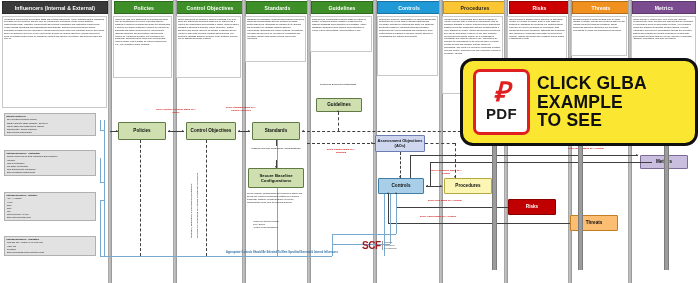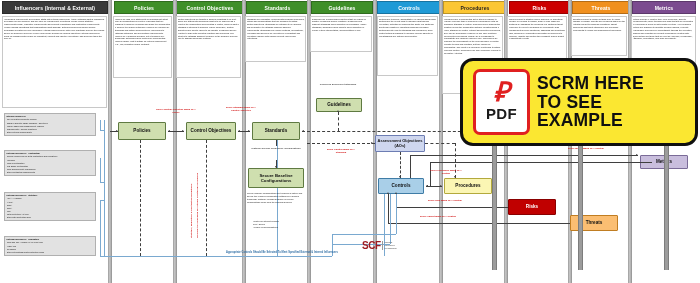--- a/index.html
+++ b/index.html
@@ -365,19 +365,19 @@
   <div class="post" style="left:492px;top:140px;height:130px;"></div>
   <div class="post" style="left:578px;top:140px;height:130px;"></div>
   <div class="post" style="left:664px;top:140px;height:130px;"></div>
 
   <div class="billboard">
     <div class="pdf-ico">
       <span class="pdf-swirl">₽</span>
       <span class="pdf-word">PDF</span>
     </div>
     <div class="bb-txt">
-      <div>SCRM HERE</div>
+      <div>CLICK GLBA</div>
+      <div>EXAMPLE</div>
       <div>TO SEE</div>
-      <div>EXAMPLE</div>
     </div>
   </div>
 
 </div>
 
 </body></html>

